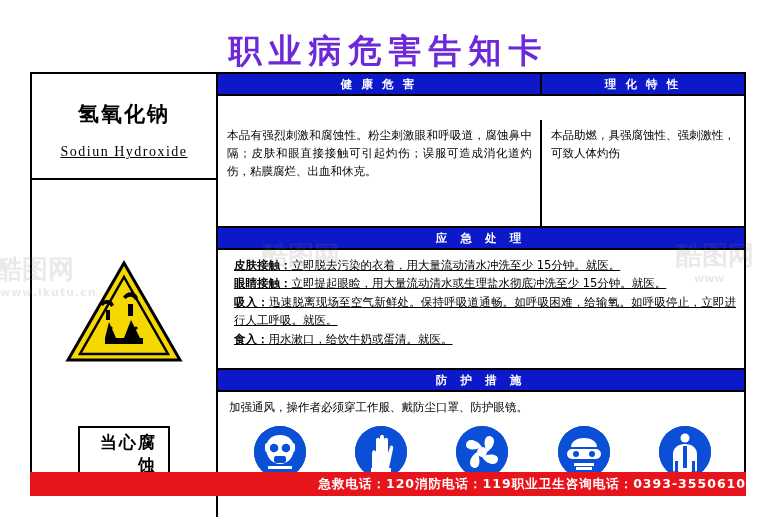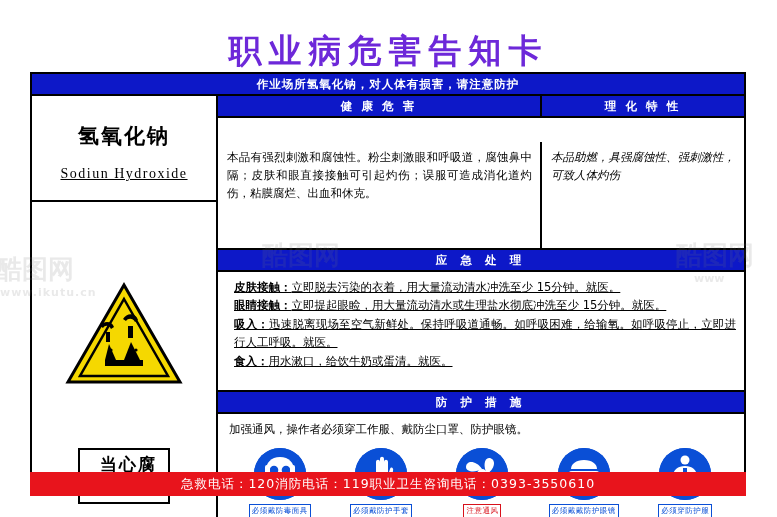--- a/index.html
+++ b/index.html
@@ -104,21 +104,20 @@
     text-align:justify;
   }
   .cell-phys{
     width:202px;
     padding:7px 8px 0 9px;
     box-sizing:border-box;
     font-size:11.5px;
     line-height:1.55;
     color:#000;
     font-family:"DejaVu Sans",sans-serif;
-    font-style:italic;
   }
   .lower{display:flex;}
   .pic-col{
     width:186px;
     border-right:2px solid #000;
     box-sizing:border-box;
     height:290px;
     position:relative;
   }
   .warn-sign{
@@ -200,23 +199,23 @@
   }
   .ppe-cap.red{color:#d8111b;border-color:#d8111b;}
   .footer{
     position:absolute;
     left:14px;bottom:9px;
     width:716px;height:24px;
     background:#e8141c;
     color:#ffffff;
     display:flex;
     align-items:center;
-    justify-content:center;
+    justify-content:flex-end;
     font-size:12.5px;
-    font-weight:normal;
+    font-weight:bold;
     letter-spacing:1px;
     font-family:"DejaVu Sans",sans-serif;
   }
   .wm{
     position:absolute;
     color:rgba(120,120,120,0.16);
     font-size:26px;
     font-weight:bold;
     font-family:"DejaVu Sans",sans-serif;
     pointer-events:none;
@@ -230,21 +229,20 @@
 </style>
 </head>
 <body>
 
 <div class="card">
 
   <div class="main-title">职业病危害告知卡</div>
 
   <div class="frame">
 
-    <div class="banner">作业场所氢氧化钠，对人体有损害，请注意防护</div>
 
     <div class="row">
       <div class="left-col">
         <div class="chem-name">
           <div class="chem-cn">氢氧化钠</div>
           <div class="chem-en">Sodiun Hydroxide</div>
         </div>
       </div>
       <div class="right-col">
         <div class="hdr">

